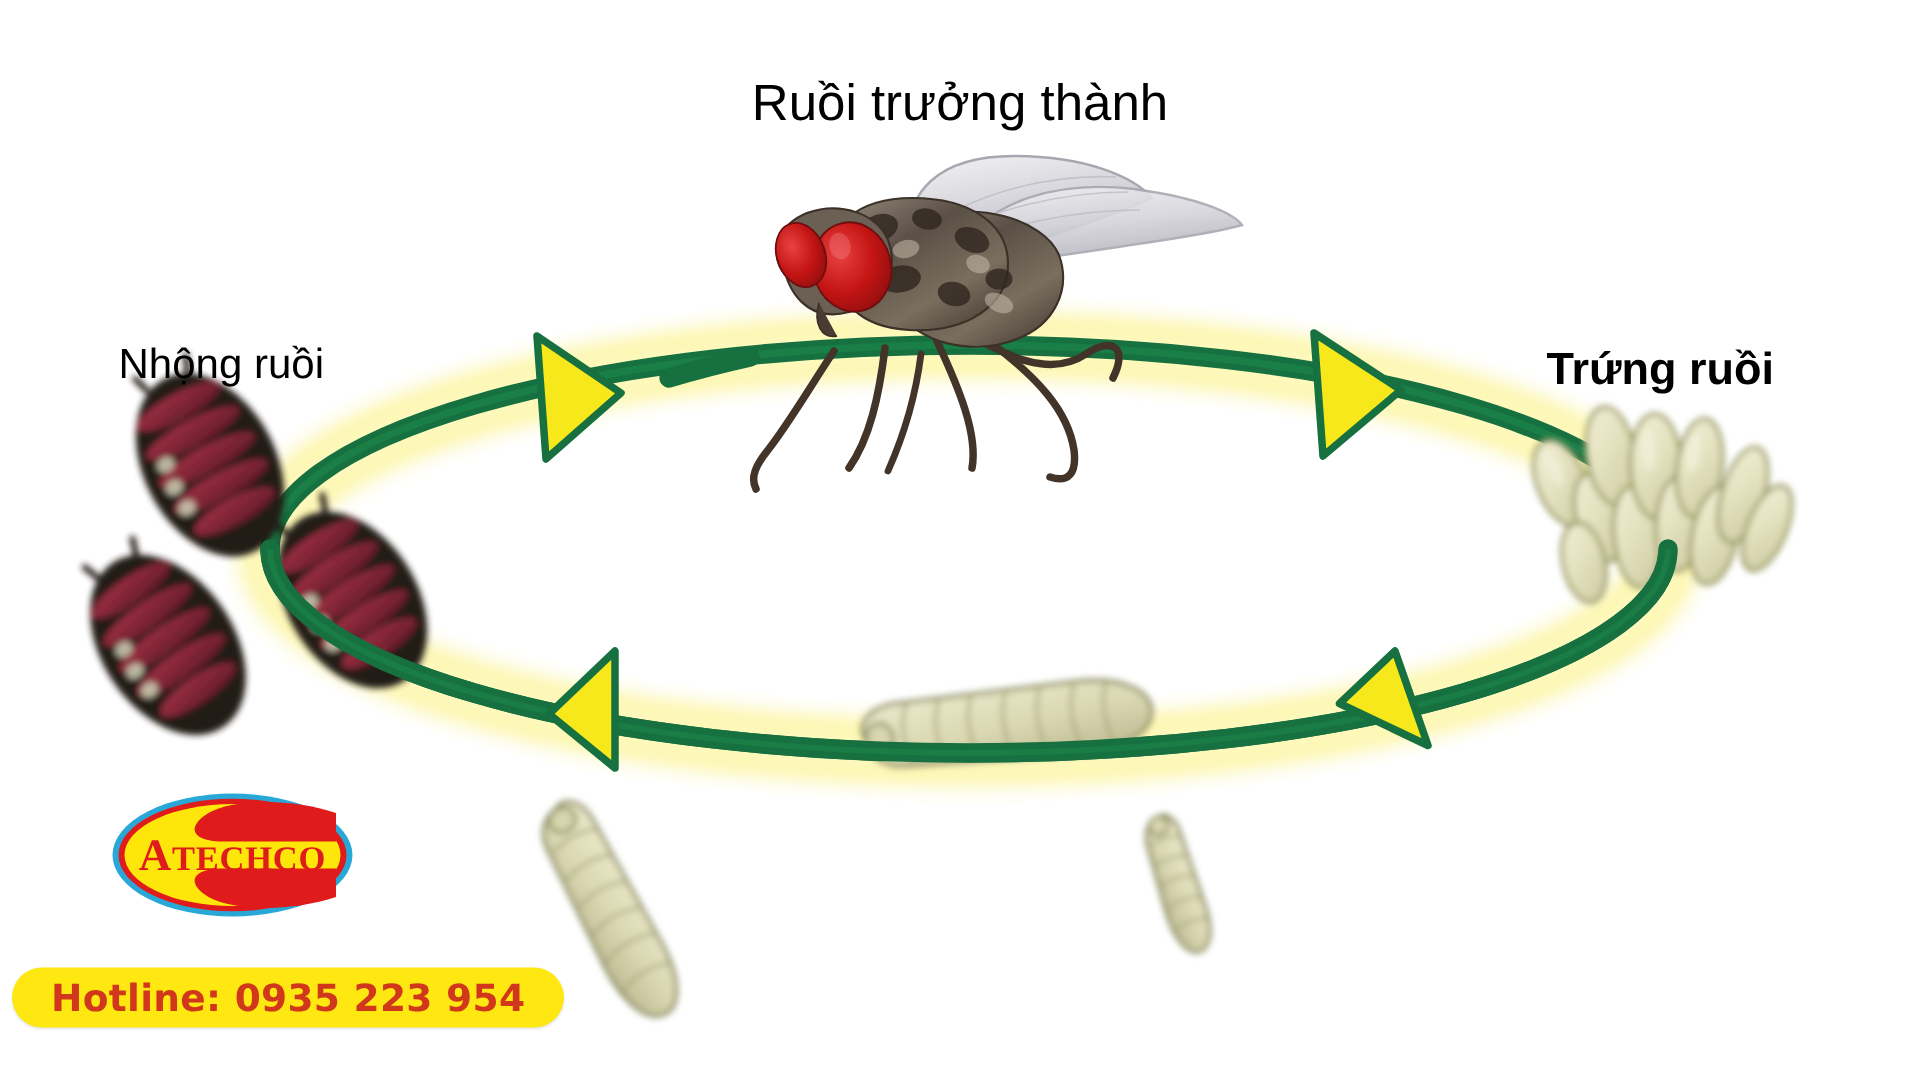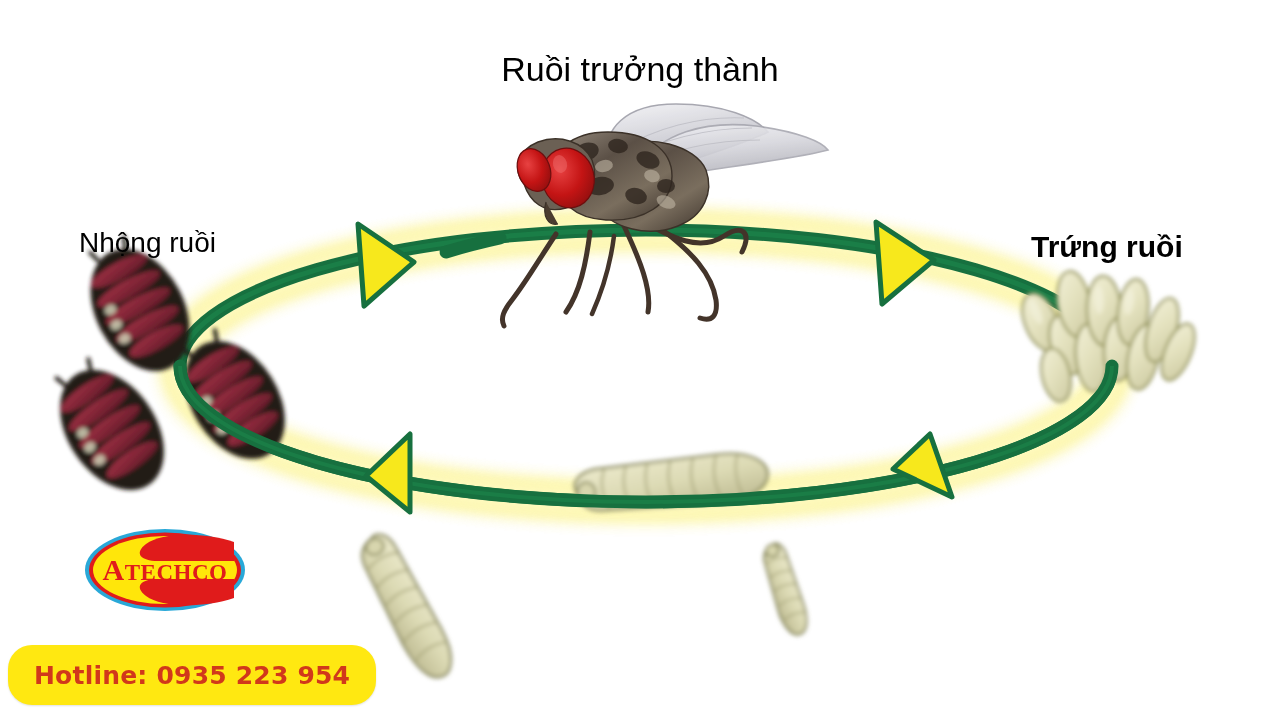--- a/index.html
+++ b/index.html
@@ -55,32 +55,32 @@
     font-weight: bold;
   }
   #label-larva {
     left: 528px;
     top: 632px;
     font-size: 30px;
   }
   
   #logo {
     position: absolute;
-    left: 84px;
+    left: 74px;
     top: 528px;
     width: 162px;
     height: 84px;
   }
   #logo svg { display: block; width: 162px; height: 84px; }
   
   #hotline {
     position: absolute;
     left: 8px;
     top: 645px;
-    height: 60px;
+    height: 40px;
     padding: 0 26px;
     display: flex;
     align-items: center;
     background: #FFE811;
     border-radius: 24px;
     box-shadow: 0 1px 2px rgba(0,0,0,0.12);
   }
   #hotline-text {
     color: #D1381B;
     font-family: "DejaVu Sans", "Liberation Sans", sans-serif;

